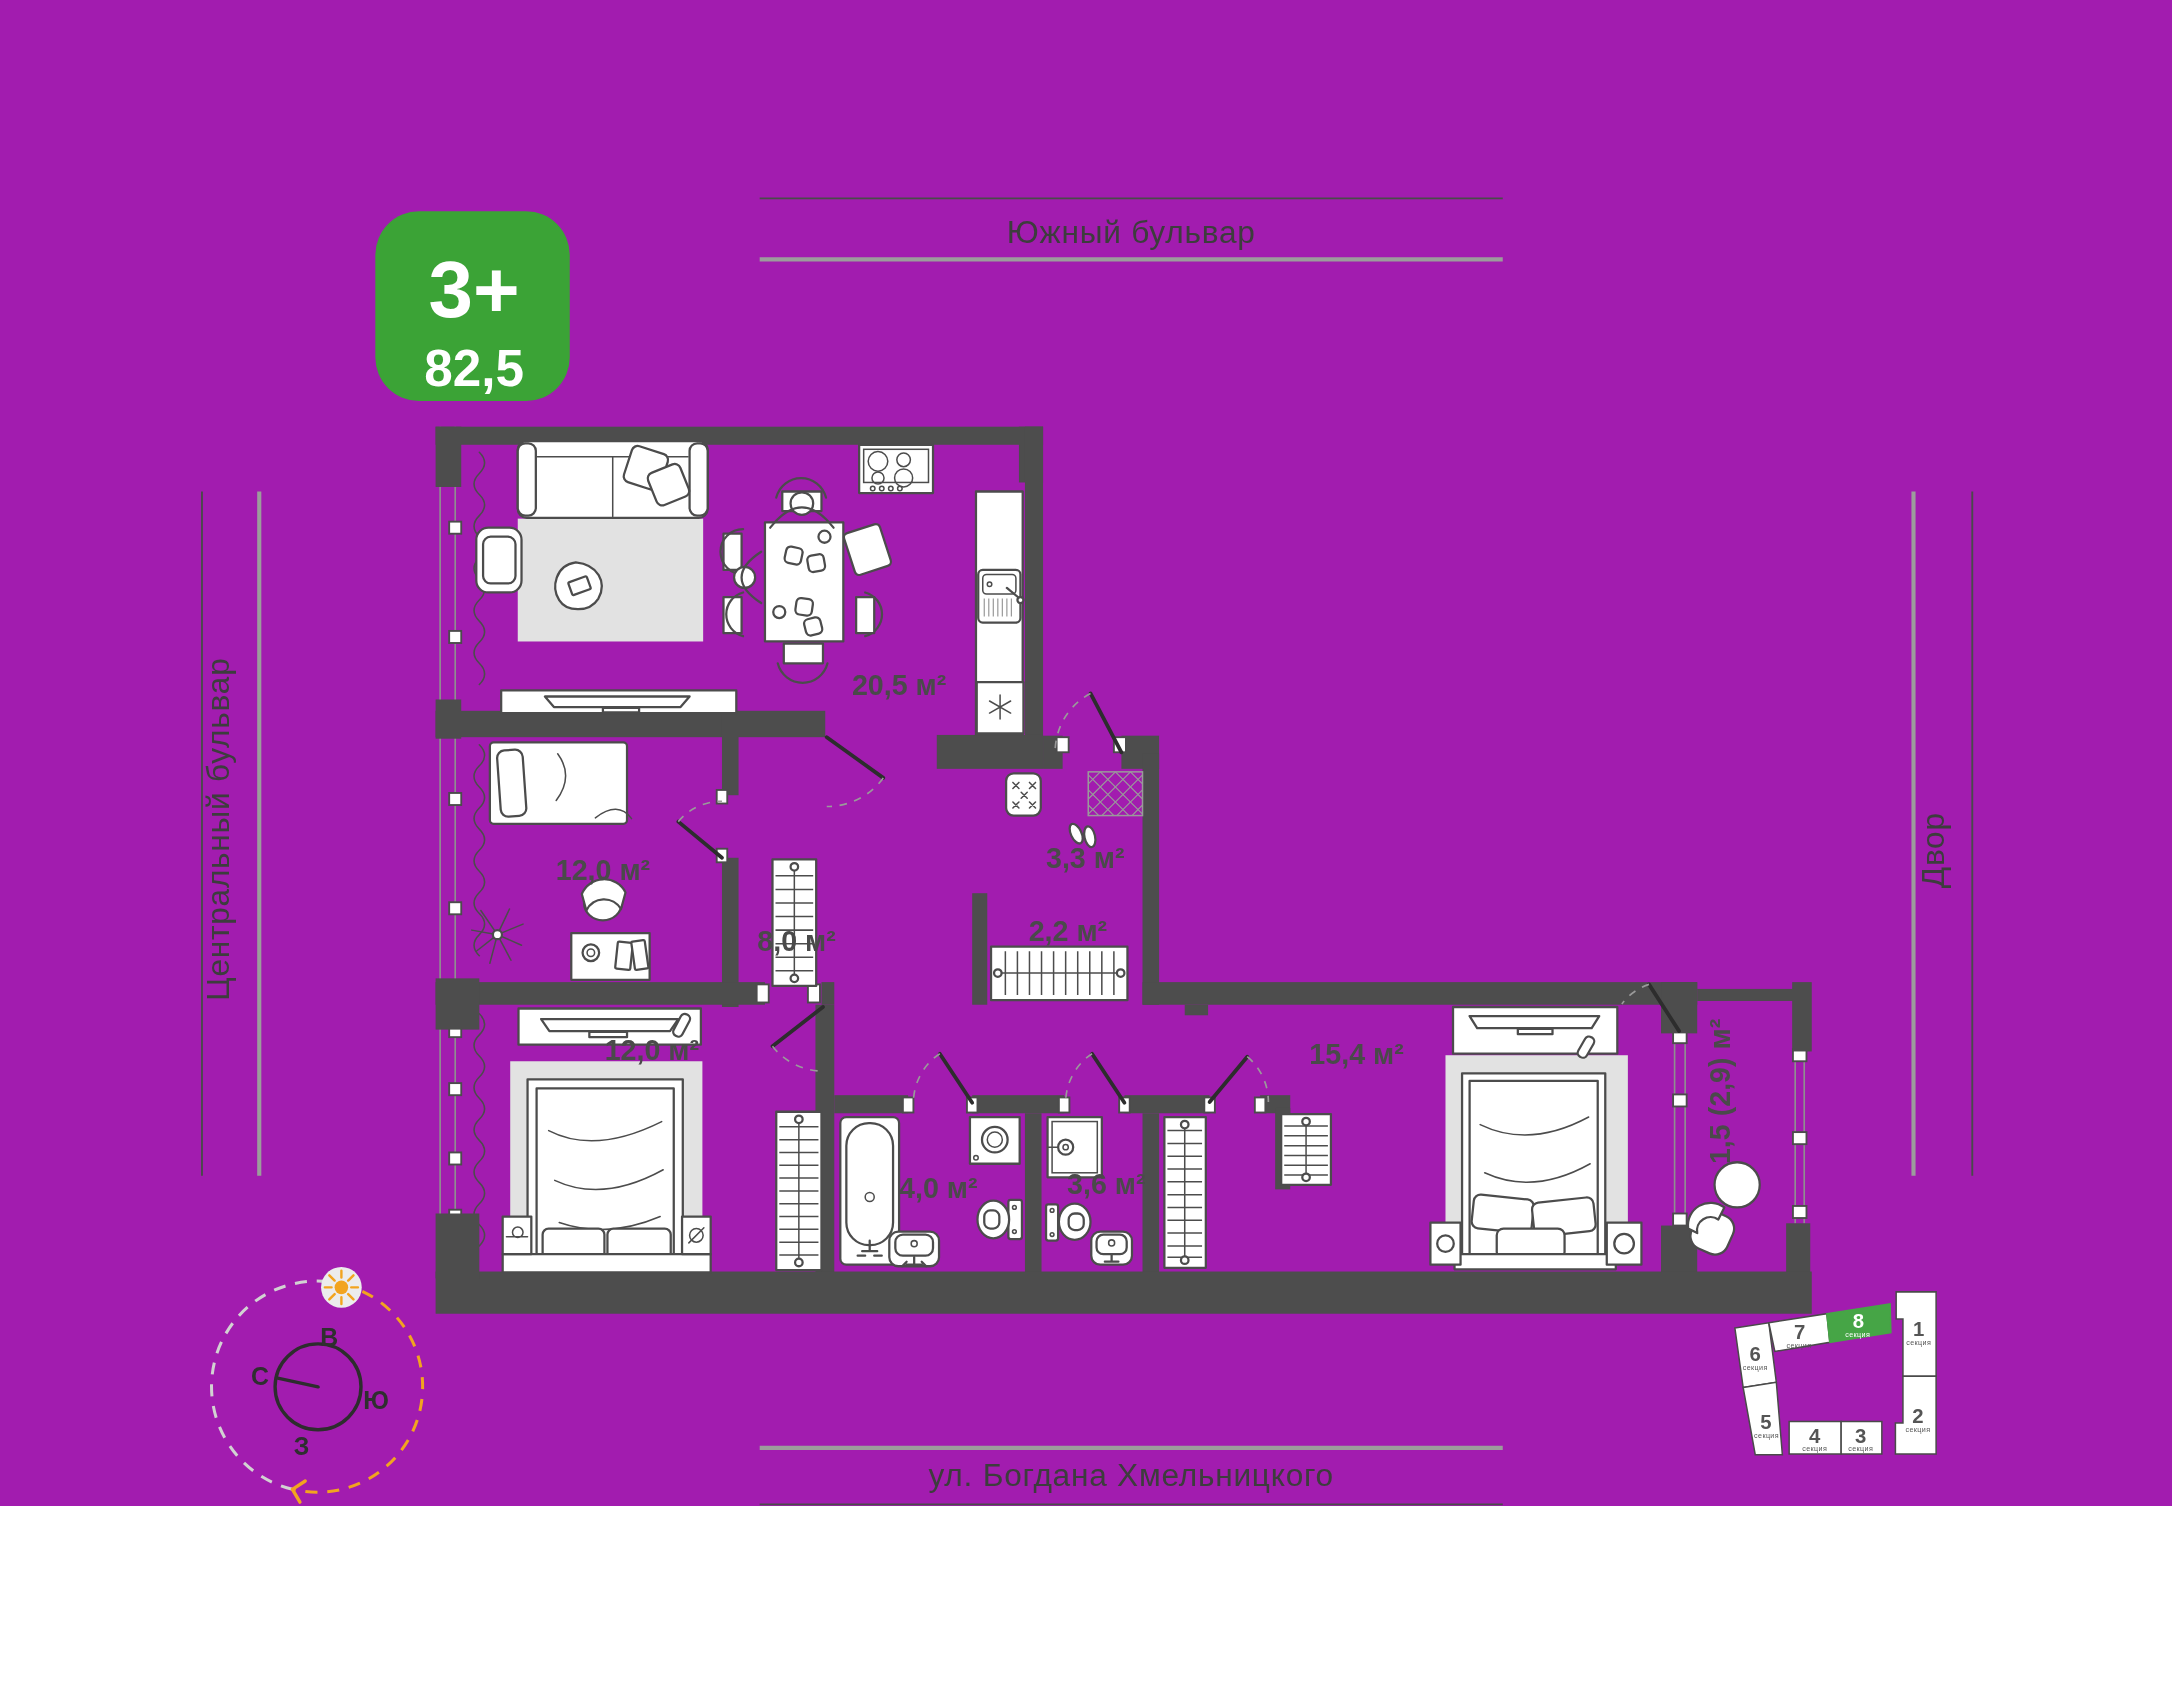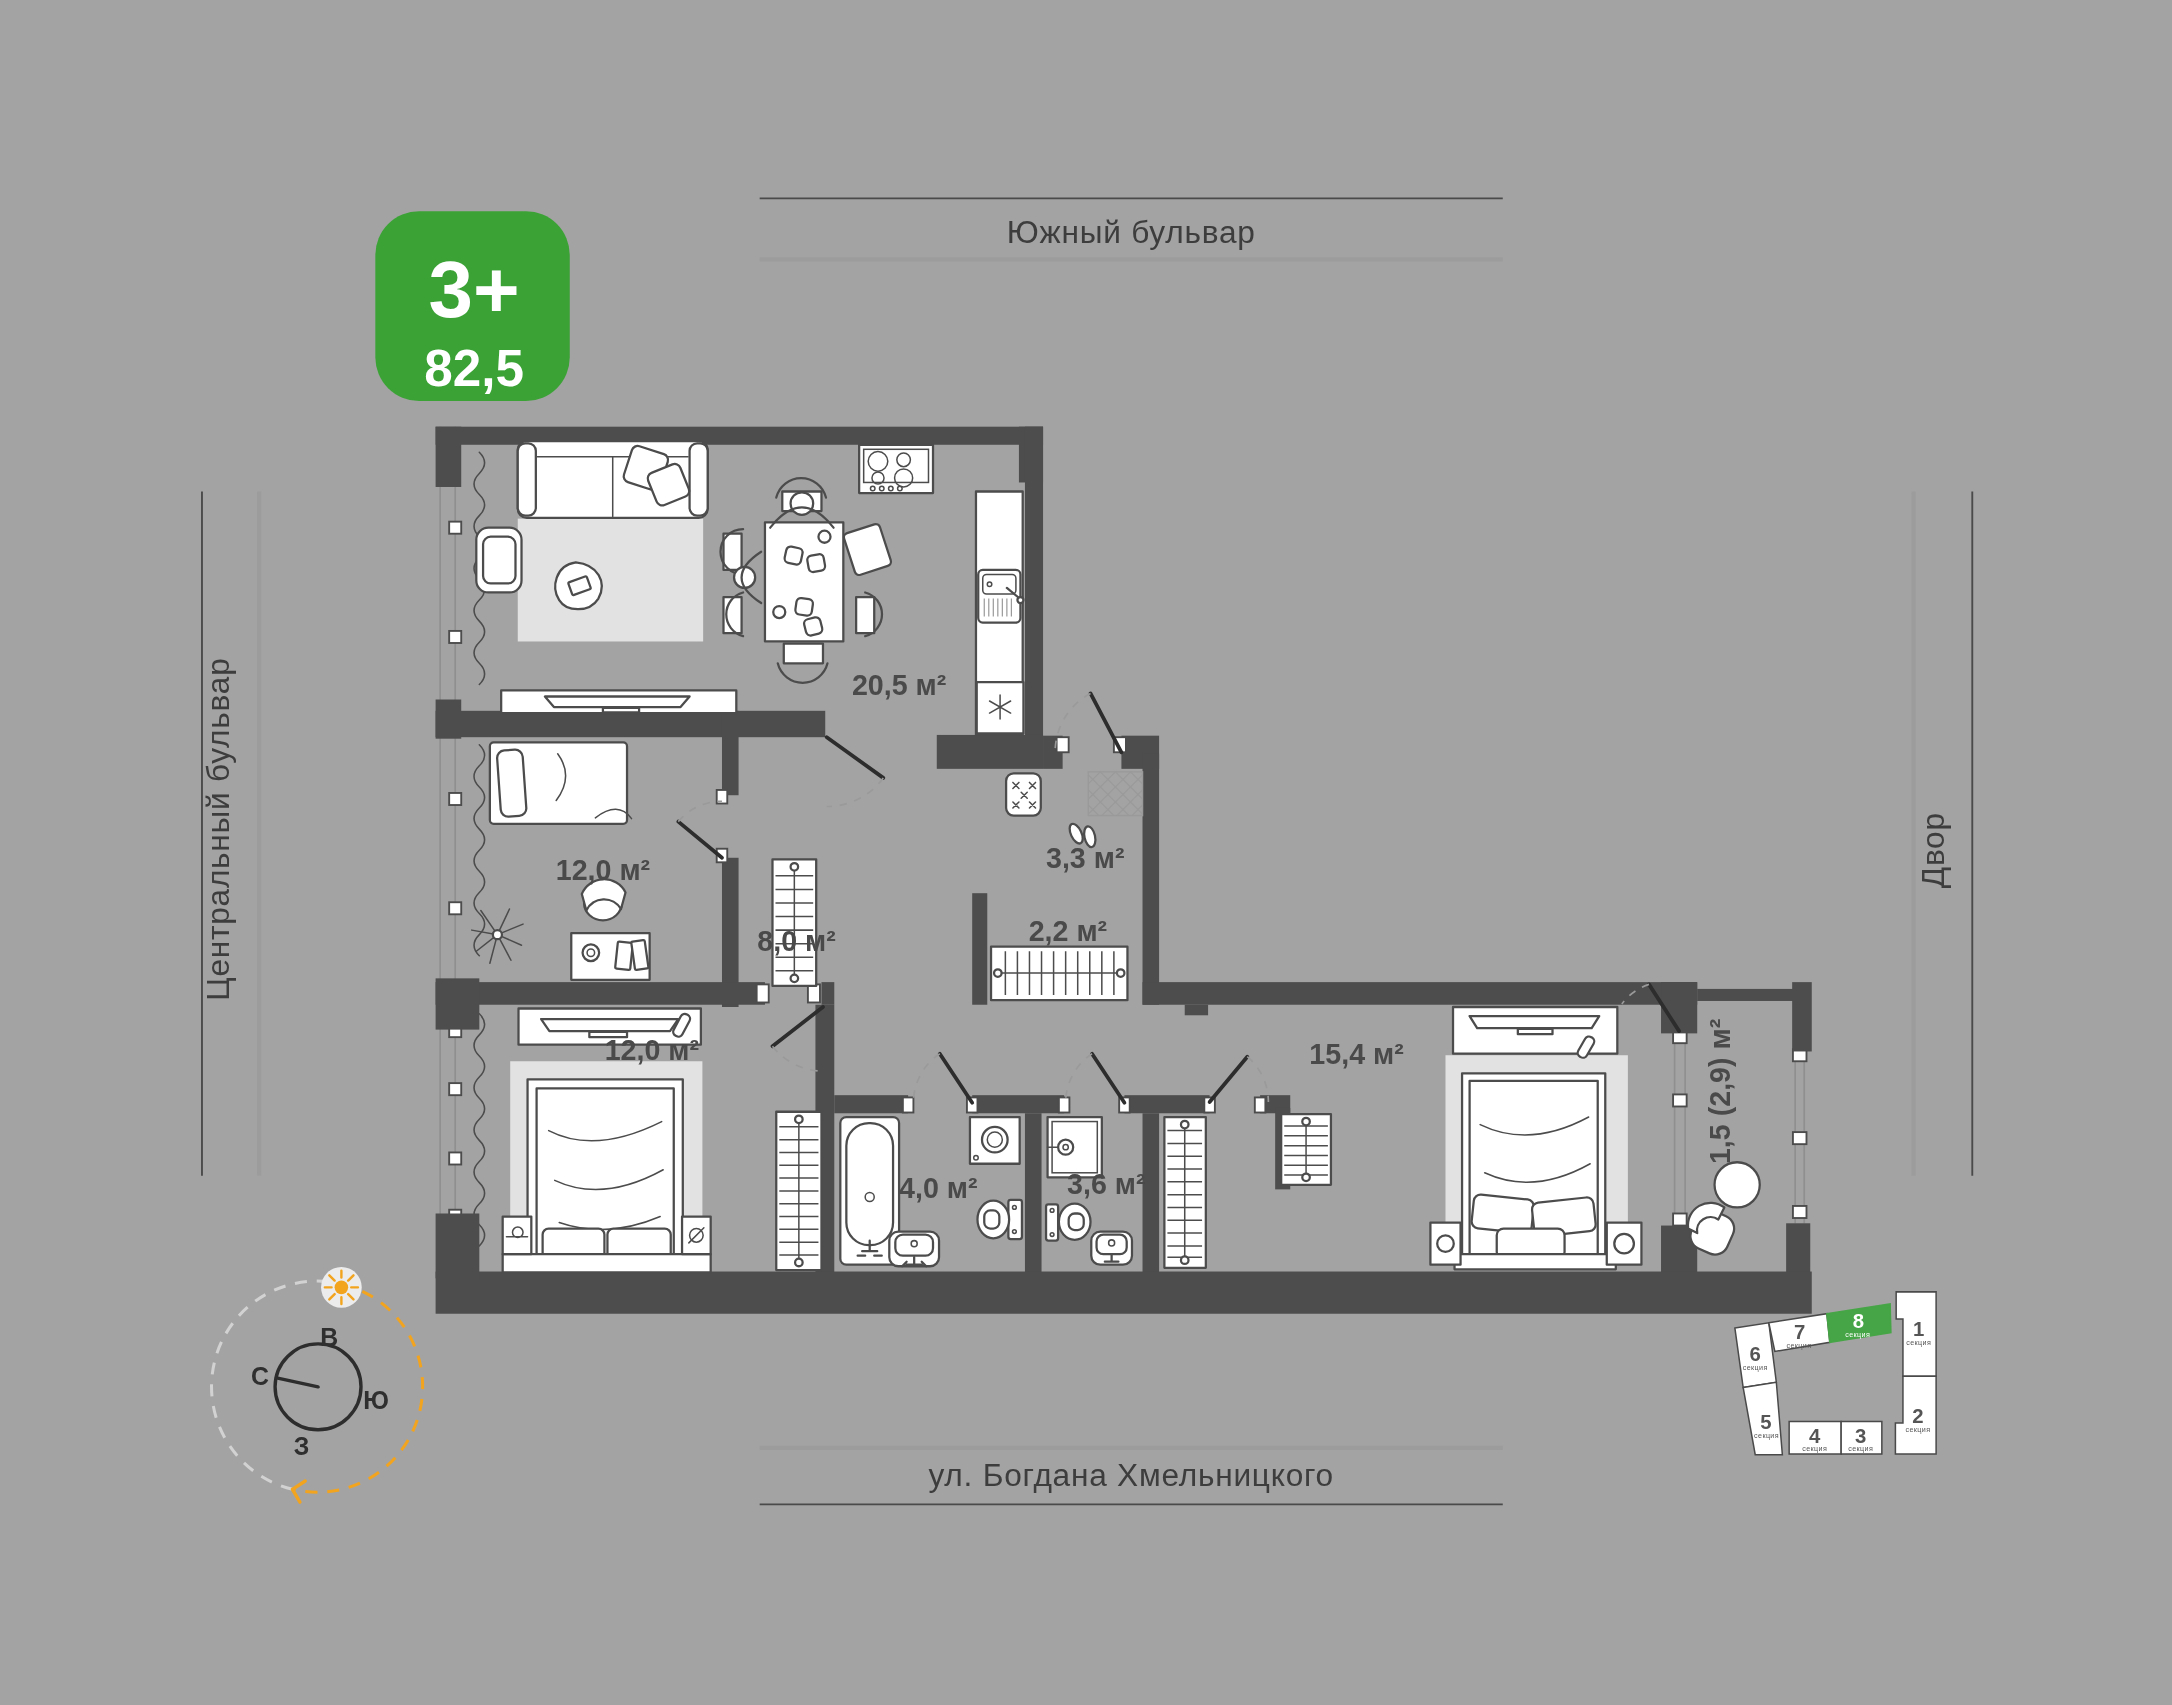--- a/index.html
+++ b/index.html
@@ -1,16 +1,16 @@
 <!DOCTYPE html>
 <html style="font-size:12px"><head>
 <meta charset="utf-8">
 <style>
   html,body{margin:0;padding:0;background:#ffffff;}
-  .stage{position:relative;width:2172px;height:1705px;background:#a3a3a3;overflow:hidden;
+  .stage{position:relative;width:2172px;height:1506px;background:#a21caf;overflow:hidden;
          font-family:"Liberation Sans",sans-serif;}
   svg{position:absolute;left:0;top:0;}
   .wall{fill:#4d4d4d;}
   .furn{fill:#ffffff;stroke:#4c4c4c;stroke-width:3;stroke-linejoin:round;stroke-linecap:round;}
   .line{fill:none;stroke:#4c4c4c;stroke-width:3;stroke-linecap:round;}
   .thinline{fill:none;stroke:#4c4c4c;stroke-width:2;stroke-linecap:round;}
   .gray{fill:none;stroke:#9a9a9a;stroke-width:2;}
   .rug{fill:#e2e2e2;}
   .leaf{stroke:#2d2d2d;stroke-width:5;stroke-linecap:round;}
   .swing{fill:none;stroke:#9a9a9a;stroke-width:2.2;stroke-dasharray:10 10;}

